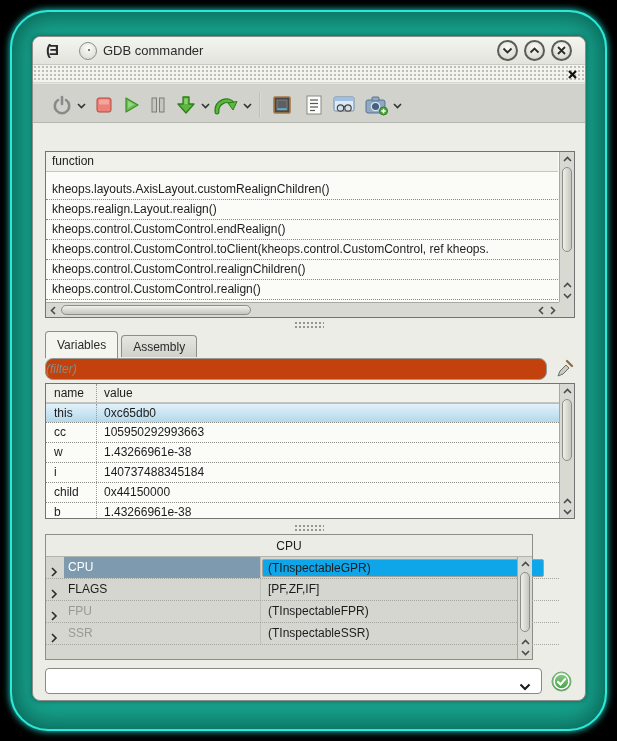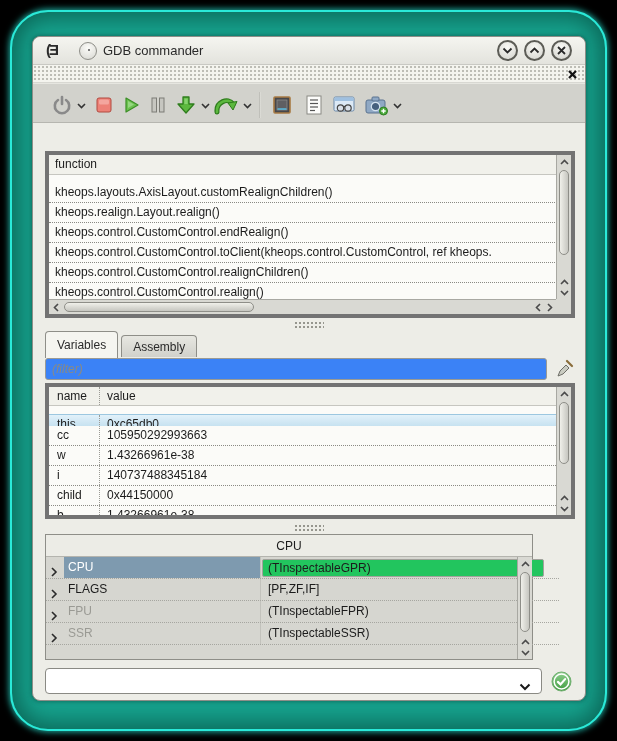--- a/index.html
+++ b/index.html
@@ -36,21 +36,21 @@
   .tbtn{position:absolute;top:8px;width:26px;height:26px;display:flex;align-items:center;justify-content:center;}
   .tchev{position:absolute;top:18px;width:12px;height:8px;display:flex;align-items:center;justify-content:center;}
   .tsep{position:absolute;top:8px;width:2px;height:26px;background:linear-gradient(90deg,#b2b2ac,#e8e8e2);}
 
   
   .tabs{position:absolute;display:flex;align-items:flex-end;gap:3px;height:27px;z-index:3;}
   .tab{padding:0 11px;font-size:12px;border:1px solid #8e8e88;border-bottom:none;border-radius:4px 4px 0 0;
        background:linear-gradient(#e7e7e1,#d1d1cb);height:22px;line-height:22px;color:#2a2a2a;}
   .tab.active{background:#f5f5f0;height:27px;line-height:27px;margin-bottom:-1px;}
 
-  .panel{position:absolute;border:4px solid #737373;background:#fbfbf8;z-index:1;}
+  .panel{position:absolute;border:1px solid #737373;background:#fbfbf8;z-index:1;}
 
   
   .colheader{position:absolute;left:0;top:0;height:20px;background:#f1f1eb;border-bottom:1px solid #c6c6c0;
              font-size:12px;line-height:19px;padding-left:6px;overflow:hidden;white-space:nowrap;}
   .lrow{position:absolute;left:0;height:20px;font-size:12px;line-height:19px;padding-left:6px;
         border-bottom:1px dotted #8a8a84;overflow:hidden;white-space:nowrap;background:#fbfbf8;margin-top:8px;}
 
   
   .vsb{position:absolute;width:15px;background:#d9d9d3;border-left:1px solid #a8a8a2;}
   .hsb{position:absolute;height:15px;background:#d9d9d3;border-top:1px solid #a8a8a2;}
@@ -58,44 +58,44 @@
   .vthumb{position:absolute;left:2px;width:10px;border:1px solid #8e8e88;border-radius:6px;
           background:linear-gradient(90deg,#f0f0ea,#c6c6c0);}
   .hthumb{position:absolute;top:2px;height:10px;border:1px solid #8e8e88;border-radius:6px;
           background:linear-gradient(#f0f0ea,#c6c6c0);}
   .sb-corner{position:absolute;right:0;bottom:0;width:15px;height:15px;background:#d9d9d3;}
 
   .splitter{position:absolute;left:0;right:0;height:10px;display:flex;align-items:center;justify-content:center;}
   .split-dots{width:30px;height:7px;background-image:radial-gradient(#96968e 1px,transparent 1.2px);background-size:4px 4px;}
 
   
-  .filter-input{position:absolute;height:22px;border:1px solid #9a9a94;border-radius:3px;background:#3b82f6;
-                font-size:12px;padding:0 6px;font-family:"Liberation Sans","DejaVu Sans",sans-serif;color:#222;outline:none;}
+  .filter-input{position:absolute;height:22px;border:1px solid #9a9a94;border-radius:8px;background:#c2410c;
+                font-size:12px;padding:0 0;font-family:"Liberation Sans","DejaVu Sans",sans-serif;color:#222;outline:none;}
   .filter-input::placeholder{color:#8a8a84;font-style:italic;}
   .broom{position:absolute;width:22px;height:22px;display:flex;align-items:center;justify-content:center;}
 
   .vrow-name{position:absolute;left:0;width:50px;padding-left:8px;overflow:hidden;}
   .vrow-val{position:absolute;left:50px;right:0;padding-left:8px;overflow:hidden;}
   .vcell{font-size:12px;line-height:19px;white-space:nowrap;}
   .vdots{position:absolute;left:50px;top:0;bottom:0;border-left:1px dotted #9a9a94;}
   .trow{position:absolute;left:0;height:20px;border-bottom:1px dotted #8a8a84;background:#fbfbf8;}
-  .trow.selected{background:linear-gradient(#e2f1fa,#b5d8ea);border-top:1px solid #9cc7e0;margin-top:8px;}
+  .trow.selected{background:linear-gradient(#e2f1fa,#b5d8ea);border-top:1px solid #9cc7e0;}
 
   
   .cpubox{position:absolute;border:1px solid #8e8e88;background:#d6d6d0;z-index:1;}
   .cpuhead{position:absolute;left:0;right:0;top:0;height:22px;background:#ececE6;border-bottom:1px solid #b4b4ae;
            text-align:center;font-size:12px;line-height:22px;}
   .crow{position:absolute;left:0;height:22px;border-bottom:1px dotted #a6a6a0;}
   .cexp{position:absolute;left:4px;top:6px;width:10px;height:10px;}
   .clabel{position:absolute;left:18px;top:0;width:196px;height:21px;font-size:12px;line-height:21px;padding-left:4px;color:#1c1c1c;}
   .crow.sel .clabel{background:#7e9aaf;color:#fff;}
   .crow.dim .clabel{color:#9a9a94;}
   .cdiv{position:absolute;left:214px;top:0;bottom:0;border-left:1px solid #c2c2bc;}
   .cval{position:absolute;left:222px;top:0;height:21px;font-size:12px;line-height:21px;white-space:nowrap;}
-  .cvalbox{position:absolute;left:216px;top:2px;height:18px;width:282px;background:#22c55e;border:1px solid #a2a29c;
+  .cvalbox{position:absolute;left:216px;top:2px;height:18px;width:282px;background:#0ea5e9;border:1px solid #a2a29c;
            border-radius:2px;font-size:12px;line-height:16px;padding-left:5px;white-space:nowrap;}
 
   
   .combo{position:absolute;left:12px;top:631px;width:497px;height:26px;background:#fff;border:1px solid #8a8a84;
          border-radius:4px;}
   .combo input{position:absolute;left:4px;top:1px;width:460px;height:22px;border:none;outline:none;font-size:12px;
                font-family:"Liberation Sans","DejaVu Sans",sans-serif;background:transparent;}
   .combo-chev{position:absolute;right:8px;top:8px;width:14px;height:10px;}
   .okbtn{position:absolute;left:518px;top:634px;width:21px;height:21px;}
 </style>

